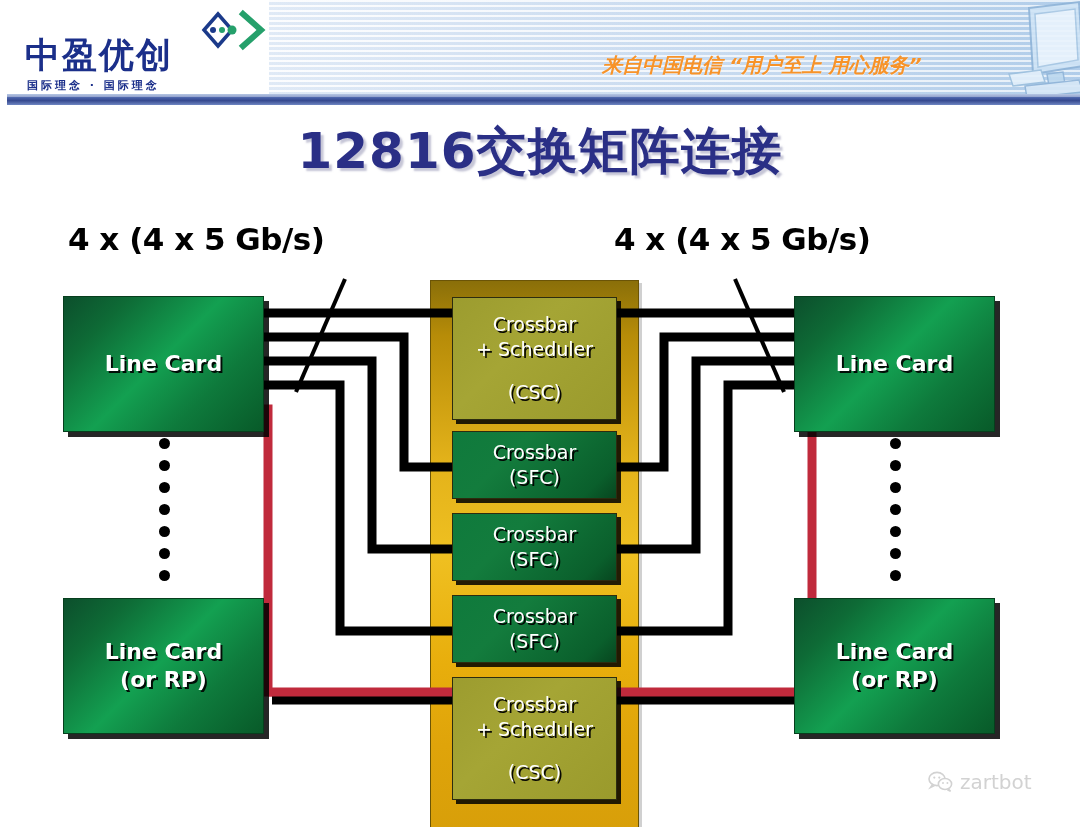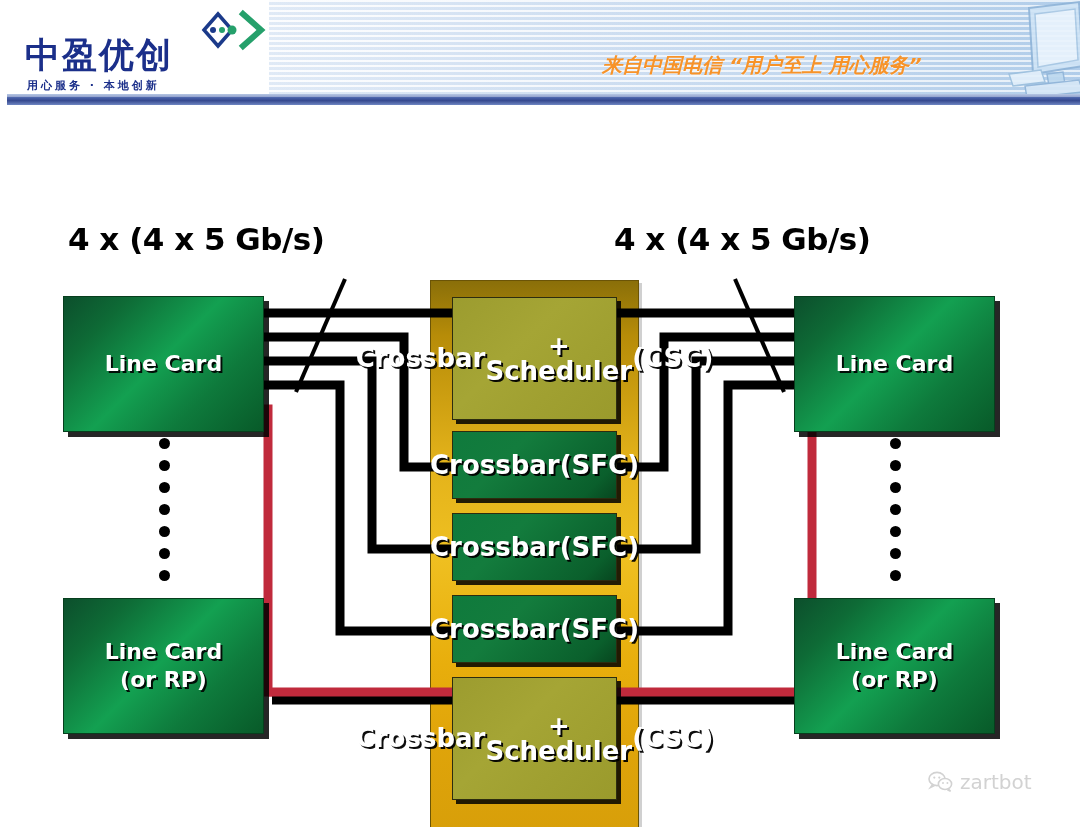--- a/index.html
+++ b/index.html
@@ -45,24 +45,24 @@
   .gbps.right{left:614px;top:221px;}
 
   
   .chassis{position:absolute;left:430px;top:280px;width:207px;height:547px;
     background:linear-gradient(180deg,#8a6f09 0%,#b78c08 10%,#e3b21a 33%,#efc021 50%,#e8ae0c 70%,#dfa40a 85%,#d89f09 100%);
     border:1px solid #6b5406;box-shadow:3px 3px 0 rgba(120,120,120,.35);}
 
   
   .swcard{position:absolute;left:452px;width:163px;
     box-shadow:4px 4px 0 rgba(0,0,0,.85);border:1px solid #2c2c10;
-    color:#fff;text-align:center;font-weight:bold;
-    font-family:"DejaVu Sans",sans-serif;font-size:26px;line-height:25px;
+    color:#fff;text-align:center;font-weight:normal;
+    font-family:"DejaVu Sans",sans-serif;font-size:19px;line-height:25px;
     text-shadow:2px 2px 0 rgba(0,0,0,.95);
-    display:flex;flex-direction:row;align-items:center;justify-content:center;}
+    display:flex;flex-direction:column;align-items:center;justify-content:center;}
   .swcard.csc{background:linear-gradient(135deg,#9c9c2f 0%,#a5a535 40%,#9a9a2c 100%);}
   .swcard.sfc{background:linear-gradient(135deg,#0f7a3c 0%,#137c3d 35%,#0a5f2c 85%,#07461f 100%);}
   .swcard .gap{height:18px;}
 
   
   .linecard{position:absolute;width:199px;height:134px;
     background:linear-gradient(135deg,#0c4f2c 0%,#0e6b36 20%,#13a051 48%,#0e7a3c 72%,#085a29 100%);
     box-shadow:5px 5px 0 rgba(0,0,0,.85);border:1px solid #073e1d;
     color:#fff;text-align:left;font-weight:bold;font-size:22px;line-height:28px;
     font-family:"DejaVu Sans",sans-serif;text-shadow:2px 2px 0 rgba(0,0,0,.9);
@@ -90,39 +90,40 @@
 
     <div class="logo-wrap">
       <svg class="logo-mark" viewBox="0 0 78 44">
         <path d="M6 22 L20 6 L34 22 L20 38 Z" fill="none" stroke="#1b3a8a" stroke-width="3.5"></path>
         <circle cx="15" cy="22" r="3" fill="#1b3a8a"></circle>
         <circle cx="24" cy="22" r="3" fill="#25a06b"></circle>
         <circle cx="34" cy="22" r="4.5" fill="#25a06b"></circle>
         <path d="M45 6 L63 22 L45 38" fill="none" stroke="#25a06b" stroke-width="6" stroke-linecap="square"></path>
       </svg>
       <div class="logo-cn">中盈优创</div>
-      <div class="logo-tag">用心服务 · 本地创新</div>
+      <div class="logo-tag">国际理念 · 国际理念</div>
     </div>
 
     <div class="hdr-slogan">来自中国电信 “用户至上 用心服务”</div>
 
     <svg class="pc" viewBox="0 0 78 100">
       <g opacity="0.9">
         <path d="M22 8 L72 2 L76 66 L26 74 Z" fill="#cfe4f6" stroke="#8fb4d8" stroke-width="2"></path>
         <path d="M28 14 L68 9 L71 60 L31 67 Z" fill="#eaf4fd" stroke="#a8c8e4" stroke-width="1.5"></path>
         <path d="M40 74 L56 72 L58 84 L42 86 Z" fill="#bcd8ef" stroke="#8fb4d8" stroke-width="1.5"></path>
         <path d="M18 86 L72 80 L76 92 L20 98 Z" fill="#d7e8f7" stroke="#8fb4d8" stroke-width="1.5"></path>
         <path d="M2 74 L34 70 L38 82 L6 86 Z" fill="#e3f0fb" stroke="#9cc0de" stroke-width="1.5"></path>
       </g>
     </svg>
 
     <div class="hdr-bluebar"></div>
     <div class="hdr-bluebar-gloss"></div>
   </div>
 
+  <div class="title">12816交换矩阵连接</div>
 
   <div class="gbps left">4 x (4 x 5 Gb/s)</div>
   <div class="gbps right">4 x (4 x 5 Gb/s)</div>
 
   <div class="chassis"></div>
 
   <svg class="wires" viewBox="0 0 1080 827">
     <g fill="none" stroke="#000" stroke-width="9" stroke-linecap="butt" stroke-linejoin="miter">
 
       <path d="M252 313 H452"></path>

